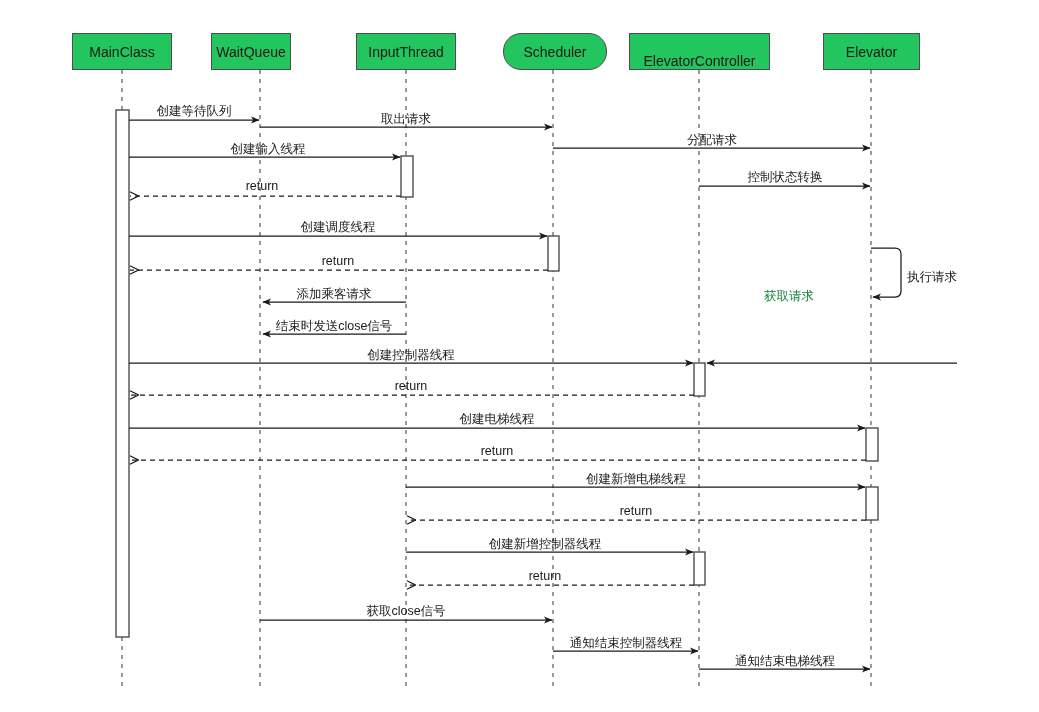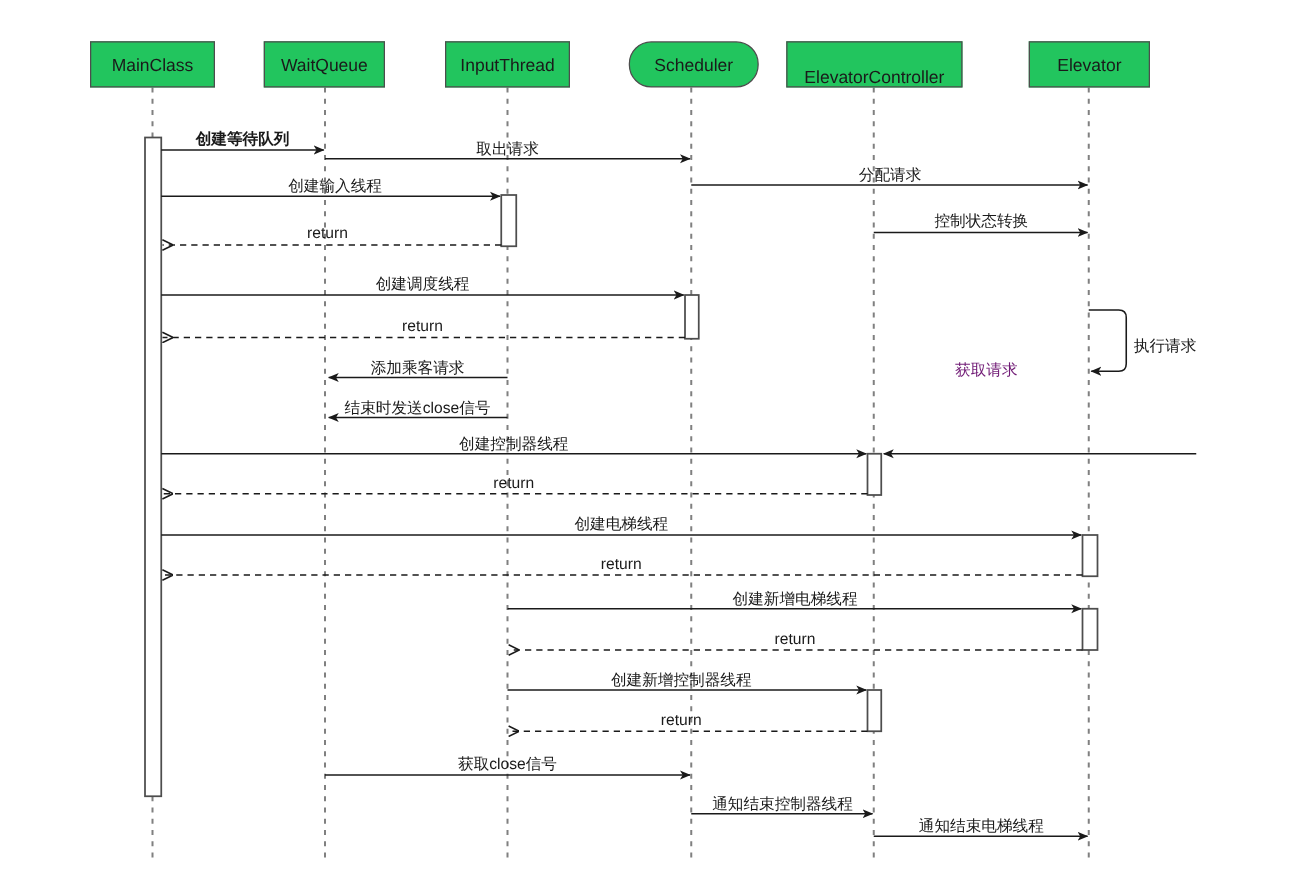--- a/index.html
+++ b/index.html
@@ -11,21 +11,21 @@
     border:1px solid #4d4d4d;background:#22c55e;
     display:flex;align-items:center;justify-content:center;
     font-size:14px;color:#1a1a1a;white-space:nowrap;
   }
   .msg-label{
     position:absolute;font-size:12.5px;color:#1a1a1a;
     white-space:nowrap;transform:translateX(-50%);
     line-height:14px;
   }
   .float-label{
-    position:absolute;font-size:12.5px;color:#701a75;
+    position:absolute;font-size:12.5px;color:#15803d;
     white-space:nowrap;transform:translateX(-50%);
   }
 </style>
 </head>
 <body>
 
 <div id="diagram">
 
   <svg width="1039" height="712">
     <defs>
@@ -77,38 +77,38 @@
         <line x1="553" y1="651" x2="698" y2="651" stroke="#1a1a1a" stroke-width="1.25" marker-end="url(#arrow-solid)"></line>
         <line x1="699" y1="669" x2="870" y2="669" stroke="#1a1a1a" stroke-width="1.25" marker-end="url(#arrow-solid)"></line>
         <path d="M 871 248 L 895 248 Q 901 248 901 254 L 901 291 Q 901 297 895 297 L 873 297" fill="none" stroke="#1a1a1a" stroke-width="1.25" marker-end="url(#arrow-solid)"></path>
       </g>
   </svg>
 
   <div id="boxes-layer">
       <div class="lifeline-box" style="left: 72px; top: 33px; width: 100px; height: 37px;">
         <span>MainClass</span>
       </div>
-      <div class="lifeline-box" style="left: 211px; top: 33px; width: 97px; height: 37px;">
+      <div class="lifeline-box" style="left: 211px; top: 33px; width: 80px; height: 37px;">
         <span>WaitQueue</span>
       </div>
       <div class="lifeline-box" style="left: 356px; top: 33px; width: 100px; height: 37px;">
         <span>InputThread</span>
       </div>
       <div class="lifeline-box" style="left: 503px; top: 33px; width: 104px; height: 37px; border-radius: 18px;">
         <span>Scheduler</span>
       </div>
       <div class="lifeline-box" style="left: 629px; top: 33px; width: 141px; height: 37px; align-items: flex-end;">
         <span>ElevatorController</span>
       </div>
       <div class="lifeline-box" style="left: 823px; top: 33px; width: 97px; height: 37px;">
         <span>Elevator</span>
       </div>
     </div>
   <div id="labels-layer">
-      <div class="msg-label" style="left: 194px; top: 104px; font-weight: bold;">创建等待队列</div>
+      <div class="msg-label" style="left: 194px; top: 104px;">创建等待队列</div>
       <div class="msg-label" style="left: 406px; top: 112px;">取出请求</div>
       <div class="msg-label" style="left: 712px; top: 133px;">分配请求</div>
       <div class="msg-label" style="left: 268px; top: 142px;">创建输入线程</div>
       <div class="msg-label" style="left: 785px; top: 170px;">控制状态转换</div>
       <div class="msg-label" style="left: 262px; top: 179px;">return</div>
       <div class="msg-label" style="left: 338px; top: 220px;">创建调度线程</div>
       <div class="msg-label" style="left: 338px; top: 254px;">return</div>
       <div class="msg-label" style="left: 334px; top: 287px;">添加乘客请求</div>
       <div class="msg-label" style="left: 334px; top: 319px;">结束时发送close信号</div>
       <div class="msg-label" style="left: 411px; top: 348px;">创建控制器线程</div>

